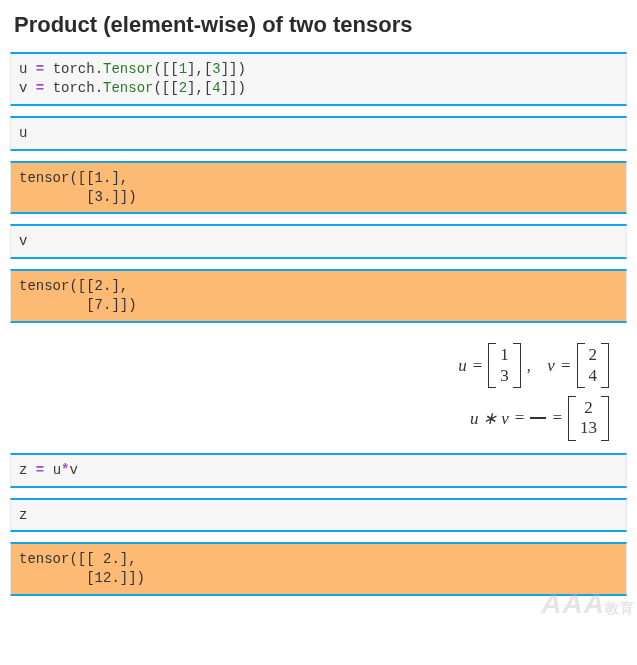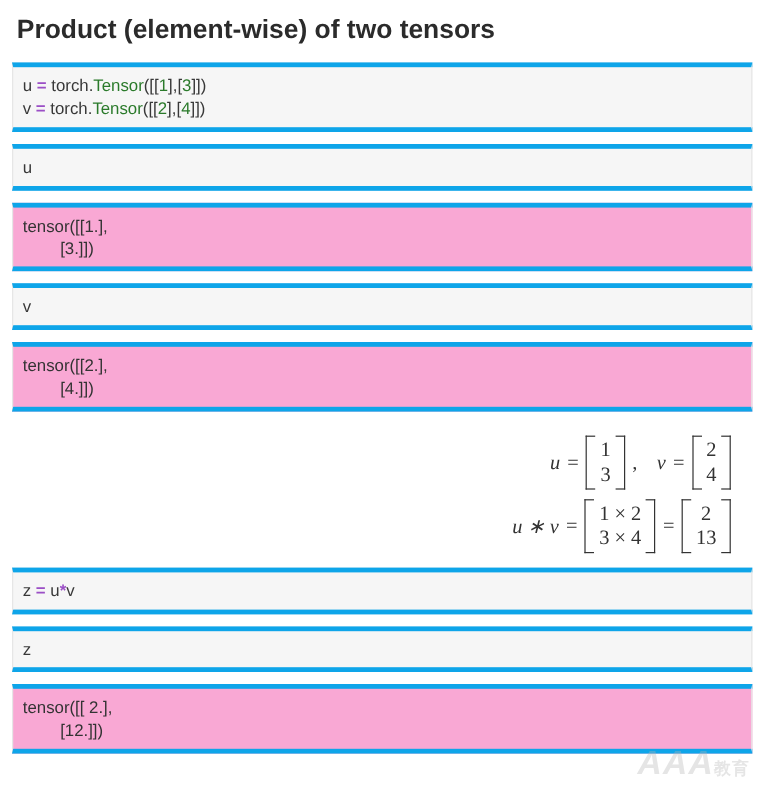--- a/index.html
+++ b/index.html
@@ -13,36 +13,36 @@
     width: 637px;
     position: relative;
   }
   .title {
     font-size: 22px;
     font-weight: 700;
     color: #2b2b2b;
     margin: 0 0 14px 4px;
   }
   .cell-in, .cell-out {
-    border: 4px solid #0ea5e9;
+    border: 2px solid #0ea5e9;
     border-left: 1px solid #e6e6e6;
     border-right: 1px solid #e6e6e6;
     padding: 6px 8px;
-    font-family: Liberation Sans, sans-serif;
+    font-family: Liberation Mono, monospace;
     font-size: 14px;
     line-height: 1.35;
     white-space: pre;
     margin-bottom: 10px;
     color: #333;
   }
   .cell-in {
     background: #f6f6f6;
   }
   .cell-out {
-    background: #f9a8d4;
+    background: #fdba74;
   }
   .tk-var   { color: #383838; }
   .tk-op    { color: #9b4fc6; font-weight: 600; }
   .tk-id    { color: #383838; }
   .tk-call  { color: #2a7a2a; }
   .tk-punc  { color: #383838; }
   .tk-num   { color: #2a7a2a; }
   .math-block {
     text-align: right;
     padding: 6px 18px 8px 0;
@@ -72,21 +72,21 @@
     display: inline-flex;
     flex-direction: column;
     padding: 2px 2px;
     line-height: 1.2;
     text-align: center;
     font-style: normal;
   }
   .col span { padding: 0 2px; white-space: nowrap; }
   .watermark {
     position: absolute;
-    right: 12px;
+    right: 2px;
     bottom: 6px;
     font-size: 28px;
     font-weight: 700;
     color: rgba(180,180,180,0.35);
     letter-spacing: 1px;
     font-style: italic;
     pointer-events: none;
   }
   .watermark .wm-sm { font-size: 14px; font-style: normal; }
 </style>
@@ -99,21 +99,21 @@
 <span class="tk-var">v</span> <span class="tk-op">=</span> <span class="tk-id">torch</span><span class="tk-punc">.</span><span class="tk-call">Tensor</span><span class="tk-punc">([[</span><span class="tk-num">2</span><span class="tk-punc">],[</span><span class="tk-num">4</span><span class="tk-punc">]])</span></div>
 
 <div class="cell-in"><span class="tk-var">u</span></div>
 
 <div class="cell-out">tensor([[1.],
         [3.]])</div>
 
 <div class="cell-in"><span class="tk-var">v</span></div>
 
 <div class="cell-out">tensor([[2.],
-        [4.]])</div>
+        [7.]])</div>
 
 <div class="math-block">
   <div>
     <span class="eq">
       <span class="mvar">u</span>
       <span>=</span>
       <span class="brak">
         <span class="bl"></span>
         <span class="col">
             <span>1</span>
@@ -134,24 +134,20 @@
         <span class="br"></span>
       </span>
     </span>
   </div>
   <div>
     <span class="eq">
       <span class="mvar">u ∗ v</span>
       <span>=</span>
       <span class="brak">
         <span class="bl"></span>
-        <span class="col">
-            <span>1 × 2</span>
-            <span>3 × 4</span>
-          </span>
         <span class="br"></span>
       </span>
       <span>=</span>
       <span class="brak">
         <span class="bl"></span>
         <span class="col">
             <span>2</span>
             <span>13</span>
           </span>
         <span class="br"></span>

